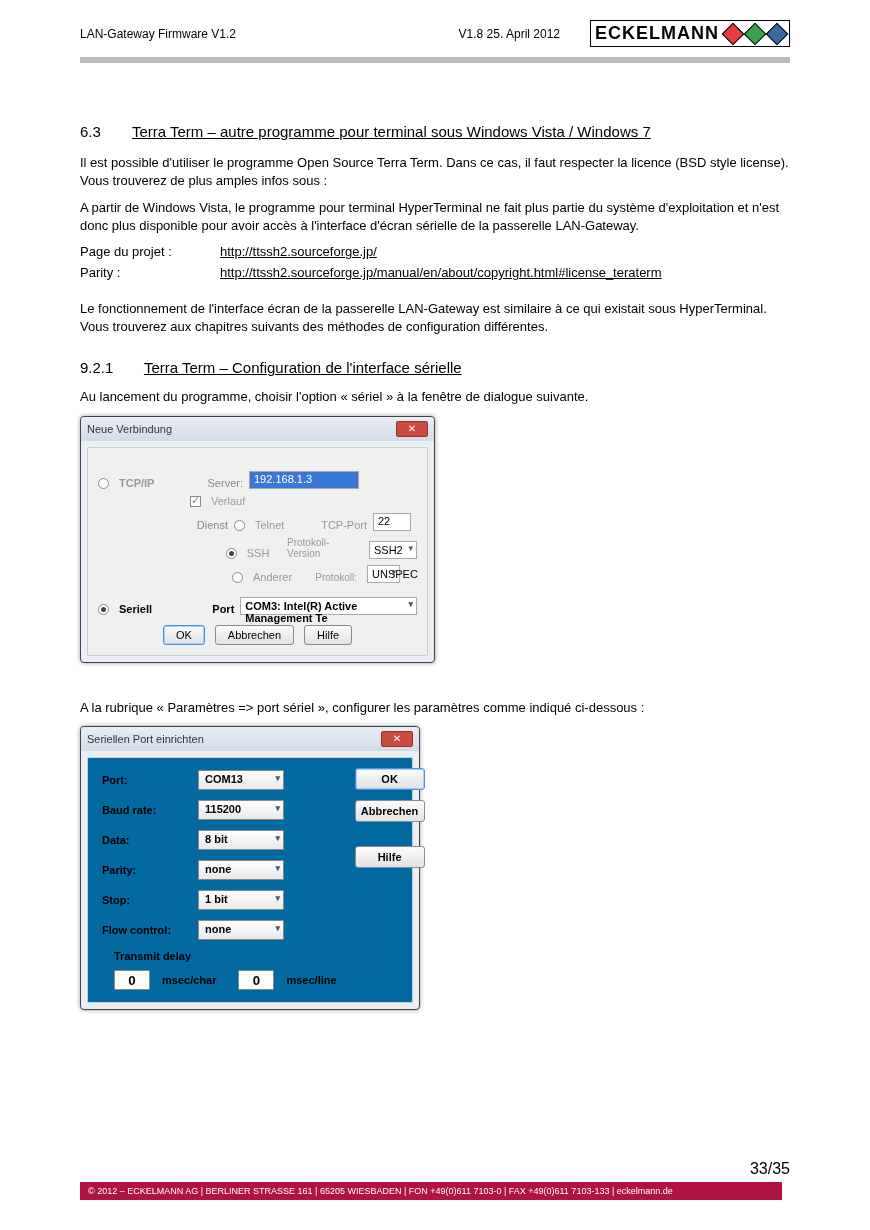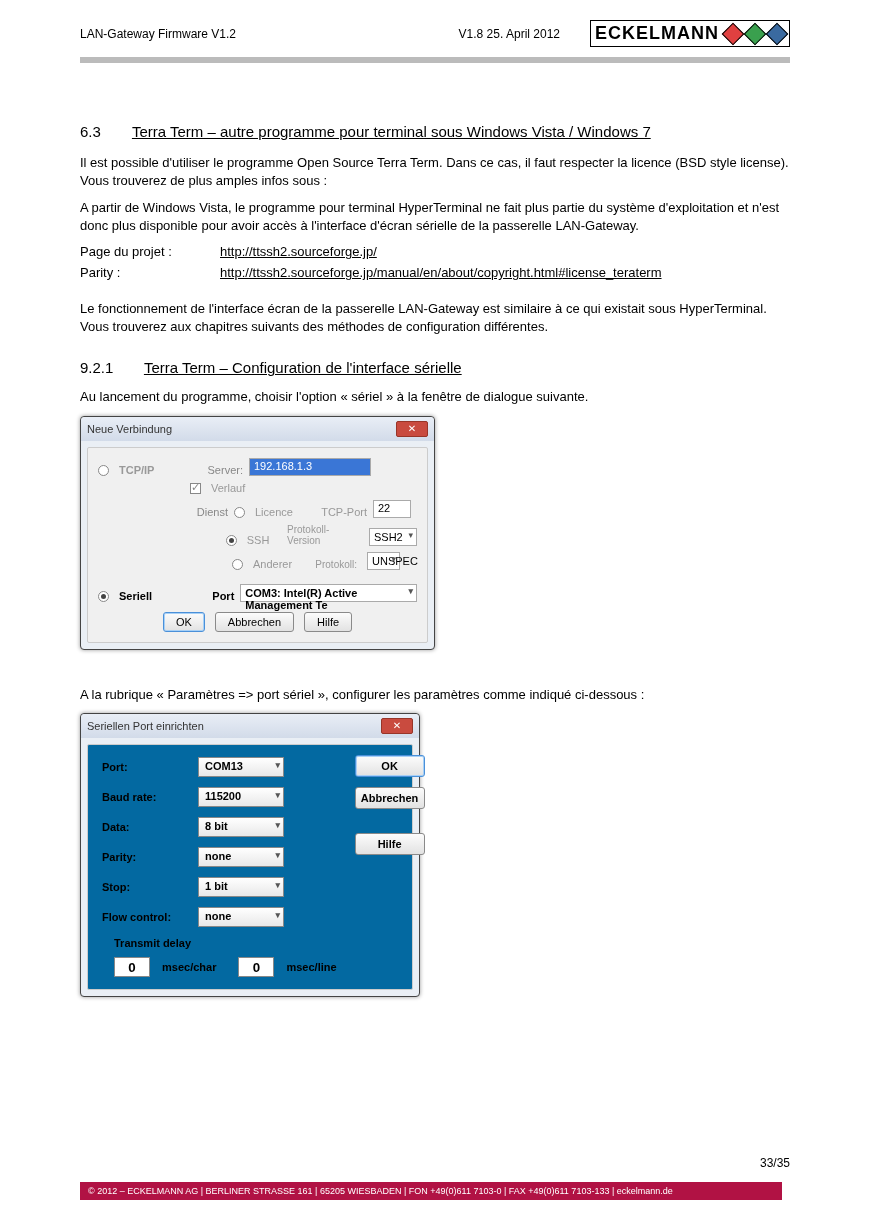--- a/index.html
+++ b/index.html
@@ -130,21 +130,21 @@
   .tfield {
     border:1px solid #aaa; background:#fff; padding:1px 4px; font-size:11px; height:18px;
   }
   .combo {
     border:1px solid #aaa; background:#fff; padding:2px 4px; font-size:11px; height:18px; position:relative;
   }
   .combo::after {
     content:"▾"; position:absolute; right:3px; top:1px; font-size:9px; color:#555;
   }
   .srvfield {
-    background:#3a76d6; color:#fff; padding:1px 4px; width:122px; height:18px; border:1px solid #aaa;
+    background:#3a76d6; color:#fff; padding:1px 4px; width:110px; height:18px; border:1px solid #aaa;margin-top:13px;
   }
   .btnrow { display:flex; gap:10px; justify-content:center; margin-top:10px; }
   .btn {
     border:1px solid #8a8a8a; background: linear-gradient(#fcfcfc,#e2e2e2);
     border-radius:3px; padding:3px 12px; font-size:11px;
   }
   .btn.primary { border:1px solid #4a90d9; box-shadow: 0 0 0 1px #a7d0f6 inset; }
   
   .dialog2 { width: 340px; }
   .d2-body {
@@ -165,21 +165,21 @@
   }
   .d2-btn.primary { border:1px solid #4a90d9; box-shadow: 0 0 0 1px #a7d0f6 inset; }
   .transmit {
     margin-top:4px; padding-left:12px;
   }
   .transmit-title { font-weight:bold; margin-bottom:8px; }
   .small-in {
     border:1px solid #888; background:#fff; width:36px; height:20px; text-align:center; font-weight:bold; margin-right:6px;
   }
   .page-num {
-    position:absolute; right:80px; bottom:60px; font-size:12px;
+    position:absolute; right:80px; bottom:52px; font-size:16px;
   }
   .footer {
     position:absolute; left:80px; right:88px; bottom:30px;
     background:#b11244; color:#fff; font-size:9px; padding:4px 8px;
   }
 </style>
 </head>
 <body>
 
 <div class="header">
@@ -238,21 +238,21 @@
 
       <div class="row" style="margin-left:92px">
         <span class="check sel"></span>
         <span class="dim">Verlauf</span>
       </div>
 
       <div class="row">
         <span style="width:70px"></span>
         <span class="lbl2">Dienst</span>
         <span class="radio"></span>
-        <span class="dim" style="width:50px">Licence</span>
+        <span class="dim" style="width:50px">Telnet</span>
         <span class="dim" style="width:56px; text-align:right">TCP-Port</span>
         <span class="tfield" style="width:38px">22</span>
       </div>
 
       <div class="row">
         <span style="width:128px"></span>
         <span class="radio sel"></span>
         <span class="dim" style="width:36px">SSH</span>
         <span class="dim" style="font-size:10px">Protokoll-Version</span>
         <span class="combo" style="width:50px; margin-left:4px">SSH2</span>

